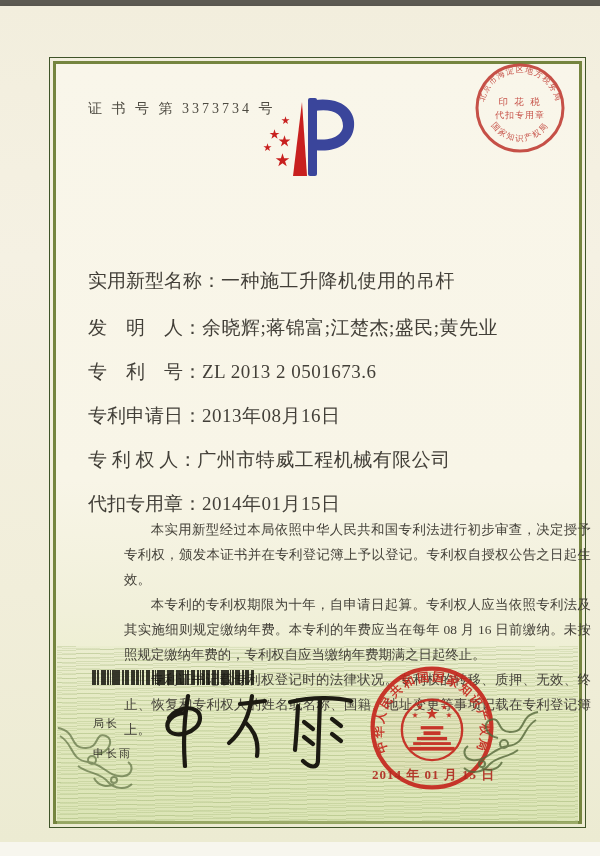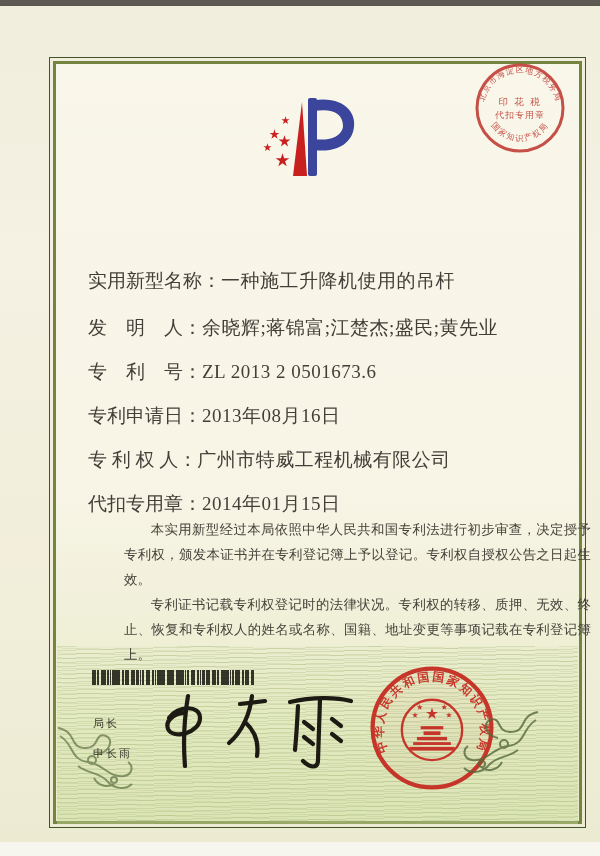--- a/index.html
+++ b/index.html
@@ -77,20 +77,21 @@
 
 <div id="page">
   <div id="paper">
 
     <div class="frame-outer">
       <div class="frame-inner"></div>
     </div>
 
     <div class="guilloche"></div>
 
+    <div class="cert-no">证 书 号 第 3373734 号</div>
 
     <svg class="logo" viewBox="0 0 120 98">
       <defs>
         <symbol id="star" viewBox="-1.05 -1.05 2.1 2.1">
           <polygon points="0,-1 0.225,-0.309 0.951,-0.309 0.363,0.118 0.588,0.809 0,0.382 -0.588,0.809 -0.363,0.118 -0.951,-0.309 -0.225,-0.309"></polygon>
         </symbol>
       </defs>
       <g>
         <rect x="60" y="12" width="9" height="78" rx="2" fill="#3a459b"></rect>
         <path d="M66,14 C98,10 108,28 106,41 C104,59 86,67 66,64 L66,53 C88,56 95,46 95,40 C95,27 84,22 66,25 Z" fill="#3a459b"></path>
@@ -126,20 +127,21 @@
       <div class="field-row fr0"><span class="flabel">实用新型名称：</span><span class="fvalue">一种施工升降机使用的吊杆</span></div>
       <div class="field-row fr1"><span class="flabel">发　明　人：</span><span class="fvalue">余晓辉;蒋锦富;江楚杰;盛民;黄先业</span></div>
       <div class="field-row fr2"><span class="flabel">专　利　号：</span><span class="fvalue">ZL 2013 2 0501673.6</span></div>
       <div class="field-row fr3"><span class="flabel">专利申请日：</span><span class="fvalue">2013年08月16日</span></div>
       <div class="field-row fr4"><span class="flabel">专 利 权 人：</span><span class="fvalue">广州市特威工程机械有限公司</span></div>
       <div class="field-row fr5"><span class="flabel">代扣专用章：</span><span class="fvalue">2014年01月15日</span></div>
     </div>
 
     <div class="paragraphs">
       <p>本实用新型经过本局依照中华人民共和国专利法进行初步审查，决定授予专利权，颁发本证书并在专利登记簿上予以登记。专利权自授权公告之日起生效。</p>
+      <p>本专利的专利权期限为十年，自申请日起算。专利权人应当依照专利法及其实施细则规定缴纳年费。本专利的年费应当在每年 08 月 16 日前缴纳。未按照规定缴纳年费的，专利权自应当缴纳年费期满之日起终止。</p>
       <p>专利证书记载专利权登记时的法律状况。专利权的转移、质押、无效、终止、恢复和专利权人的姓名或名称、国籍、地址变更等事项记载在专利登记簿上。</p>
     </div>
 
     <div class="barcode"></div>
 
     <div class="director">
       <div>局长</div>
       <div>申长雨</div>
     </div>
 
@@ -172,20 +174,21 @@
         <use href="#star" x="79.5" y="44.5" width="7" height="7"></use>
         <use href="#star" x="48.5" y="53" width="7" height="7"></use>
         <use href="#star" x="84.5" y="53" width="7" height="7"></use>
         <rect x="58" y="68" width="24" height="3.5"></rect>
         <rect x="61" y="73.5" width="18" height="4"></rect>
         <rect x="54" y="79.5" width="32" height="3.5"></rect>
         <rect x="50" y="85" width="40" height="3"></rect>
         <rect x="46" y="90" width="48" height="4"></rect>
       </g>
     </svg>
+    <div class="seal-date">2014 年 01 月 15 日</div>
 
     <svg class="flourish flourish-right" viewBox="0 0 84 72">
       <g fill="none" stroke="#55683a" stroke-width="2">
         <path d="M80,6 C60,10 70,26 52,26 C38,26 44,10 32,14 C24,17 28,30 40,32"></path>
         <path d="M78,14 C64,22 68,38 50,40 C34,42 30,56 14,54 C6,53 4,44 10,40"></path>
         <path d="M60,44 C50,52 38,50 30,60 C24,67 12,68 6,62"></path>
         <path d="M44,56 c-4,8 -14,10 -20,6"></path>
         <circle cx="46" cy="38" r="4"></circle>
         <circle cx="24" cy="58" r="3"></circle>
       </g>

